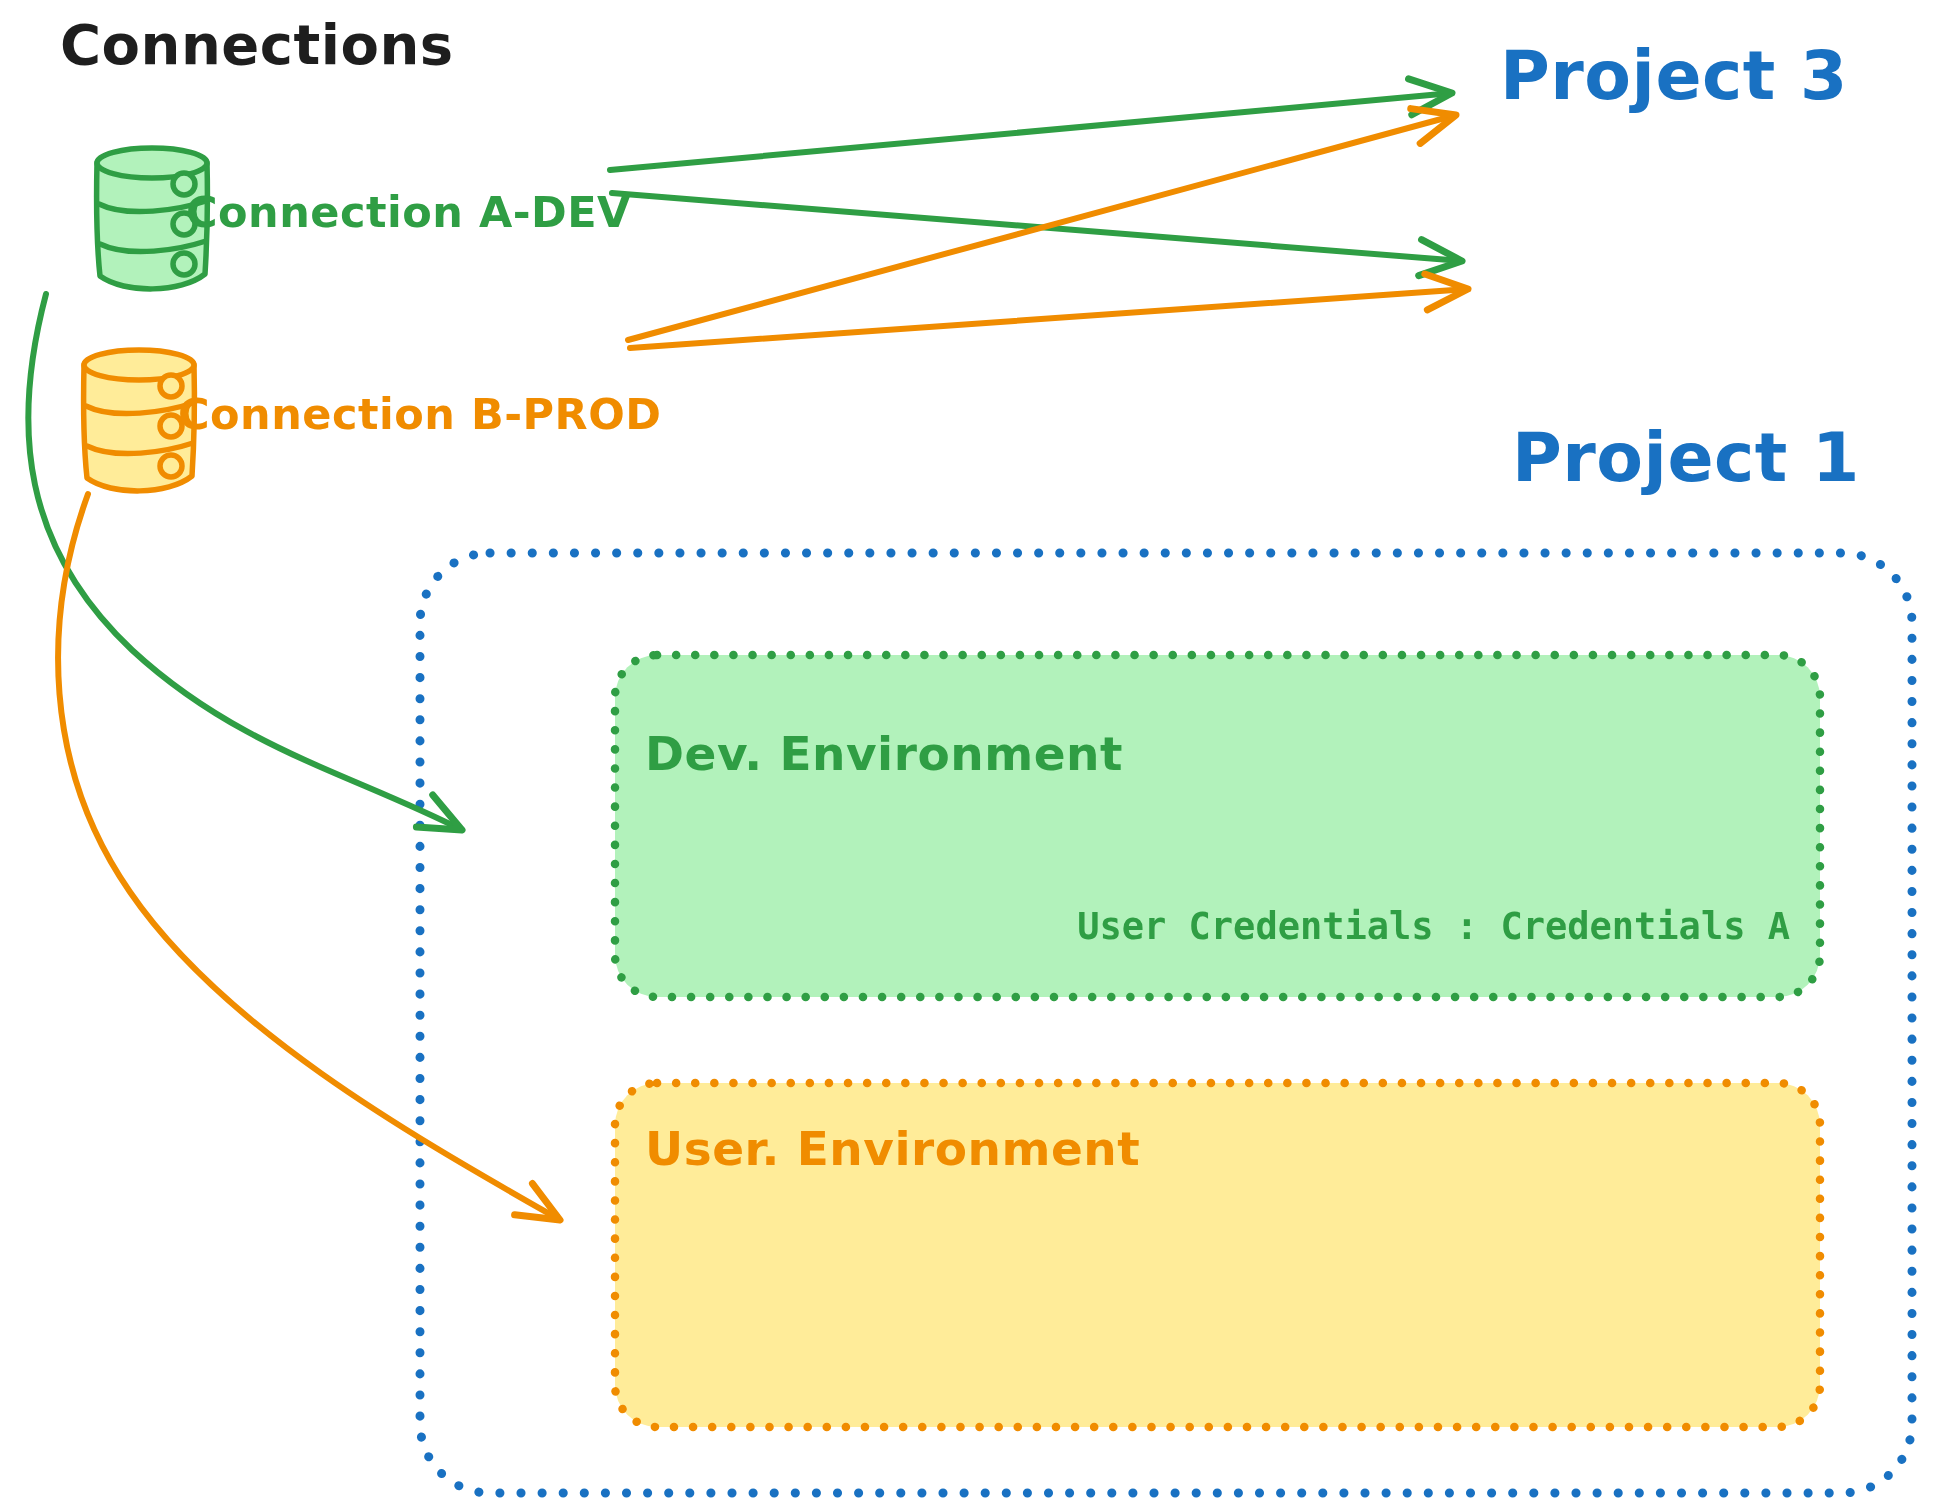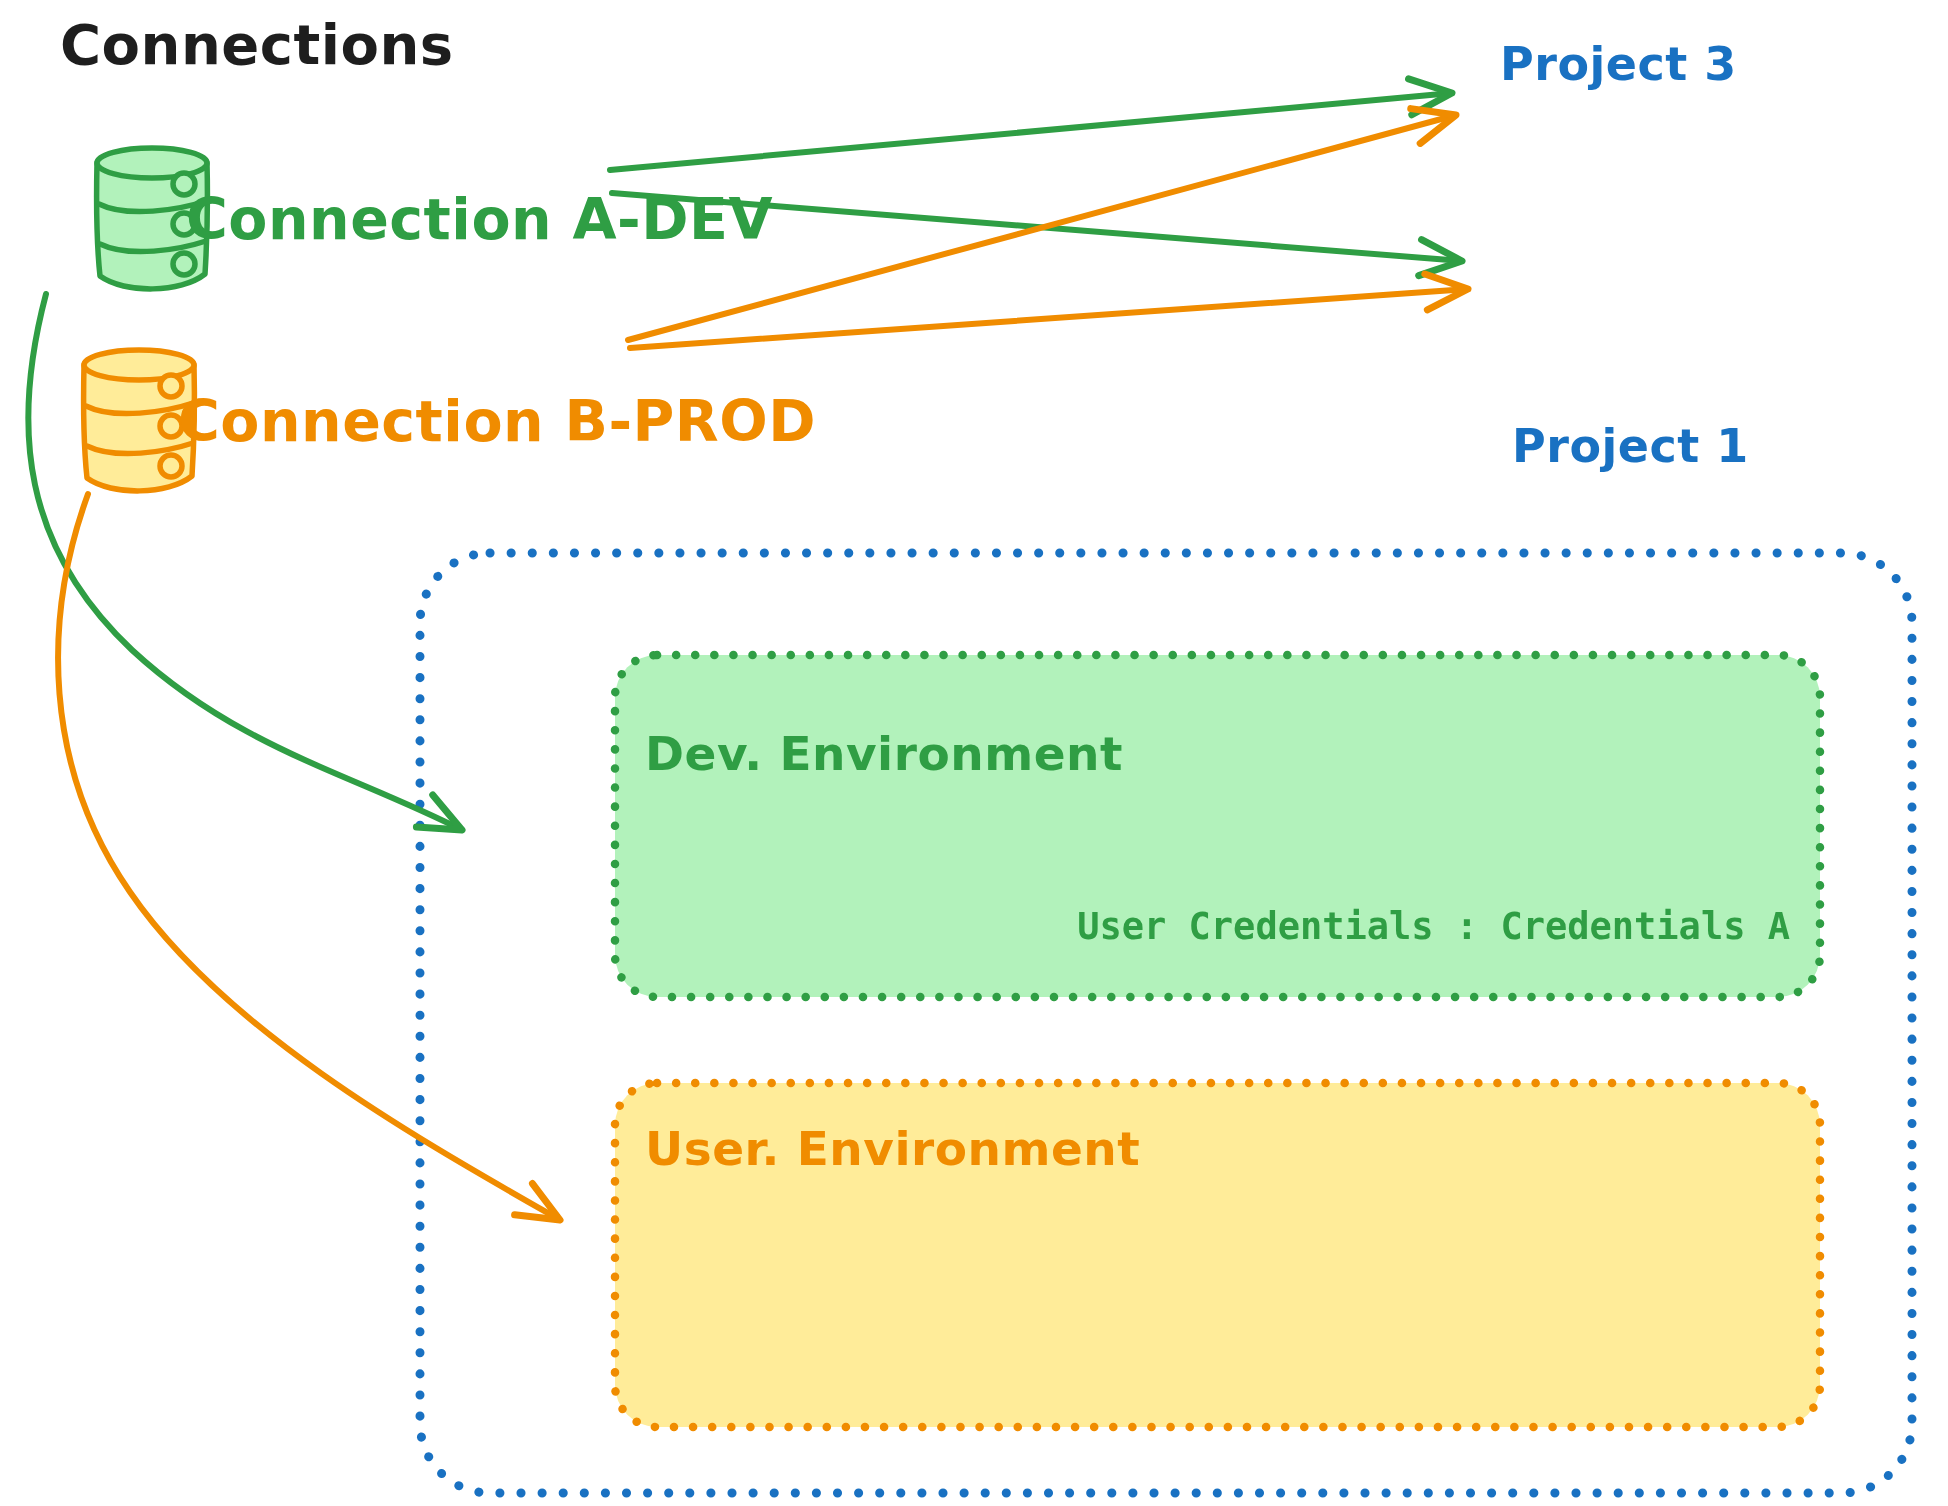--- a/index.html
+++ b/index.html
@@ -23,22 +23,22 @@
   .blue-dash { stroke-width:9;   stroke-dasharray:0.1 21; stroke-linecap:round; }
   .box-dash  { stroke-width:8.5; stroke-dasharray:0.1 19; stroke-linecap:round; }
   .arrow     { stroke-width:6; fill:none; stroke-linecap:round; stroke-linejoin:round; }
   .cyl       { stroke-width:5.5; stroke-linejoin:round; stroke-linecap:round; }
 
   .label { position:absolute; white-space:nowrap; line-height:1.05; }
   .hand  { font-weight:600; letter-spacing:0.5px; }
   .mono  { font-family:"DejaVu Sans Mono", monospace; font-weight:700; letter-spacing:0px; }
 
   .title-text    { font-size:56px; color:var(--ink); }
-  .conn-label    { font-size:57px; }
-  .project-label { font-size:46px; color:var(--blue); }
+  .conn-label    { font-size:43px; }
+  .project-label { font-size:68px; color:var(--blue); }
   .env-title     { font-size:47px; }
   .cred-text     { font-size:37px; text-align:right; }
 
   .c-green  { color:var(--green); }
   .c-orange { color:var(--orange); }
 </style>
 </head>
 <body>
 
 <div class="canvas">

